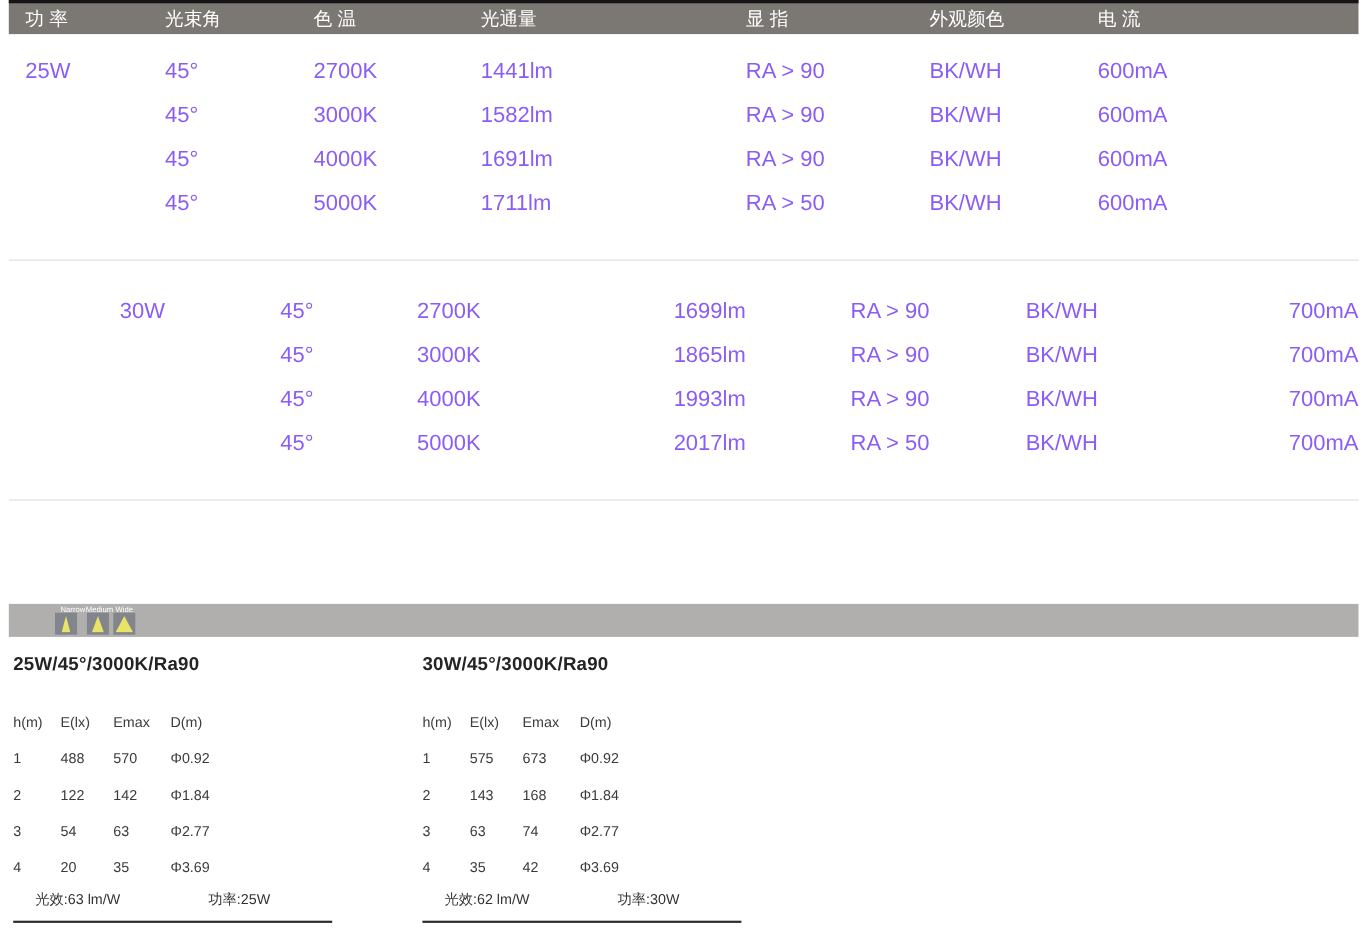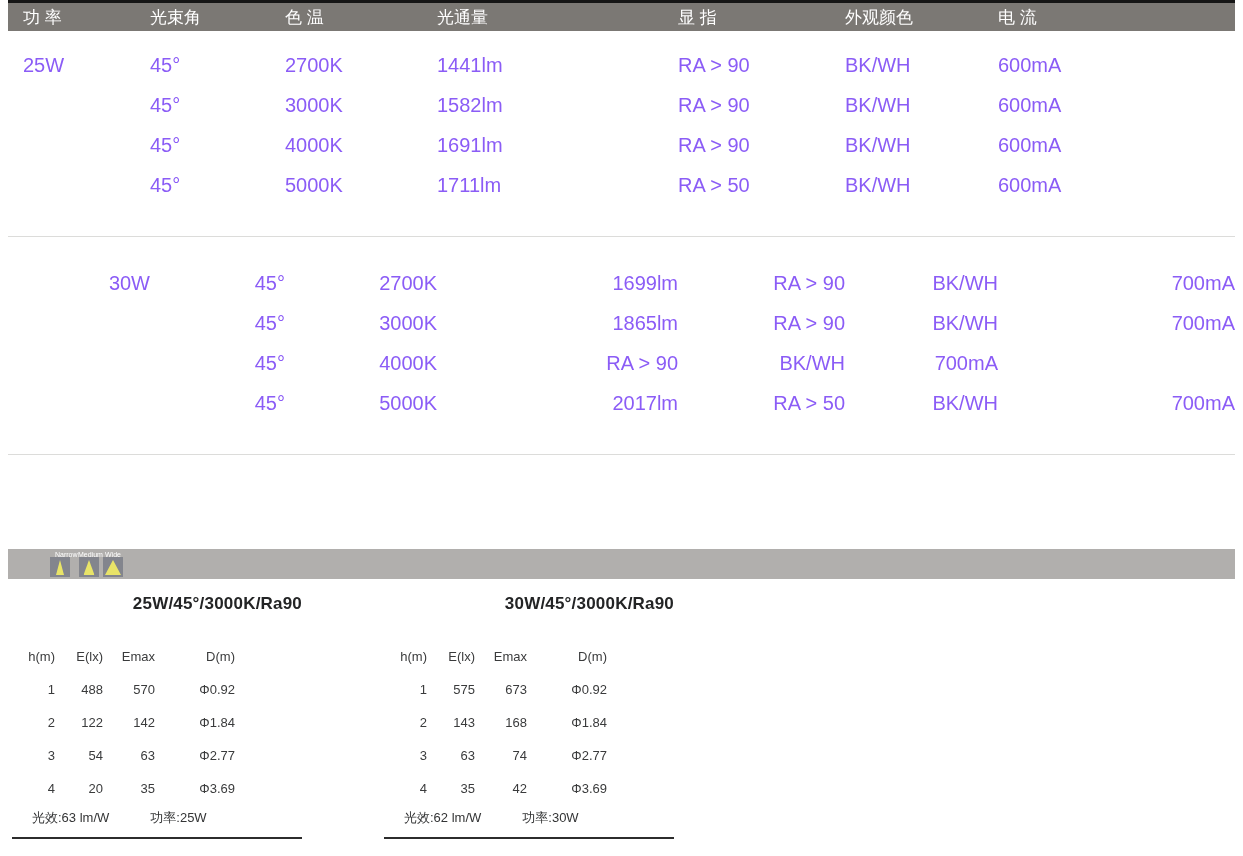--- a/index.html
+++ b/index.html
@@ -41,32 +41,32 @@
     position:absolute;bottom:2px;left:50%;transform:translateX(-50%);
     height:15px;background:#e9e468;
     clip-path:polygon(50% 0,100% 100%,0 100%);
   }
   .tri-narrow{width:8px;}
   .tri-medium{width:11px;}
   .tri-wide{width:16px;}
 
   
   .photo-section{display:flex;margin-top:15px;margin-left:4px;}
-  .photo-block{width:290px;text-align:right;}
+  .photo-block{width:290px;}
   .photo-block.right{margin-left:82px;}
   .photo-title{font-size:17px;font-weight:bold;color:#232425;letter-spacing:0.2px;}
   .photo-grid{
     display:grid;grid-template-columns:43px 48px 52px 80px;
     grid-auto-rows:33px;align-items:center;margin-top:26px;
     font-size:13px;color:#3a3b3c;
   }
   .photo-grid .hd{color:#3a3b3c;}
   .photo-footer{
     padding:4px 0 10px 20px;border-bottom:2px solid #2c2c2c;
-    font-size:13px;color:#333435;display:flex;
+    font-size:13px;color:#333435;display:flex;gap:39px;
   }
   .photo-footer .pwr{margin-left:41px;}
 </style>
 </head>
 <body>
 
 <div class="sheet">
 
   <div class="spec-header">
     <div>功 率</div>
@@ -135,20 +135,21 @@
       <div>3000K</div>
       <div>1865lm</div>
       <div>RA &gt; 90</div>
       <div>BK/WH</div>
       <div>700mA</div>
     </div>
     <div class="spec-row">
       <div></div>
       <div>45°</div>
       <div>4000K</div>
+      <div>1993lm</div>
       <div>RA &gt; 90</div>
       <div>BK/WH</div>
       <div>700mA</div>
     </div>
     <div class="spec-row">
       <div></div>
       <div>45°</div>
       <div>5000K</div>
       <div>2017lm</div>
       <div>RA &gt; 50</div>

